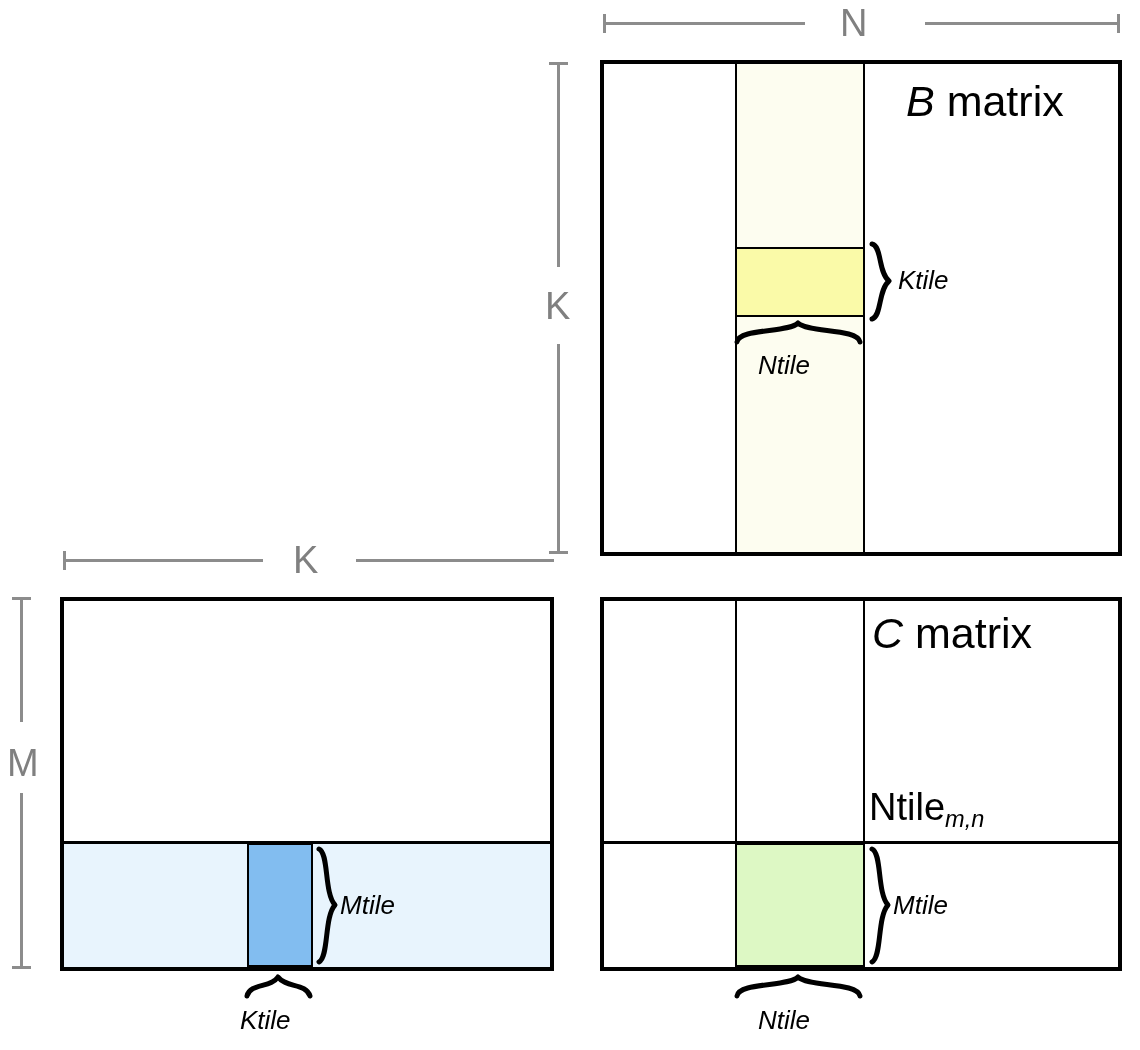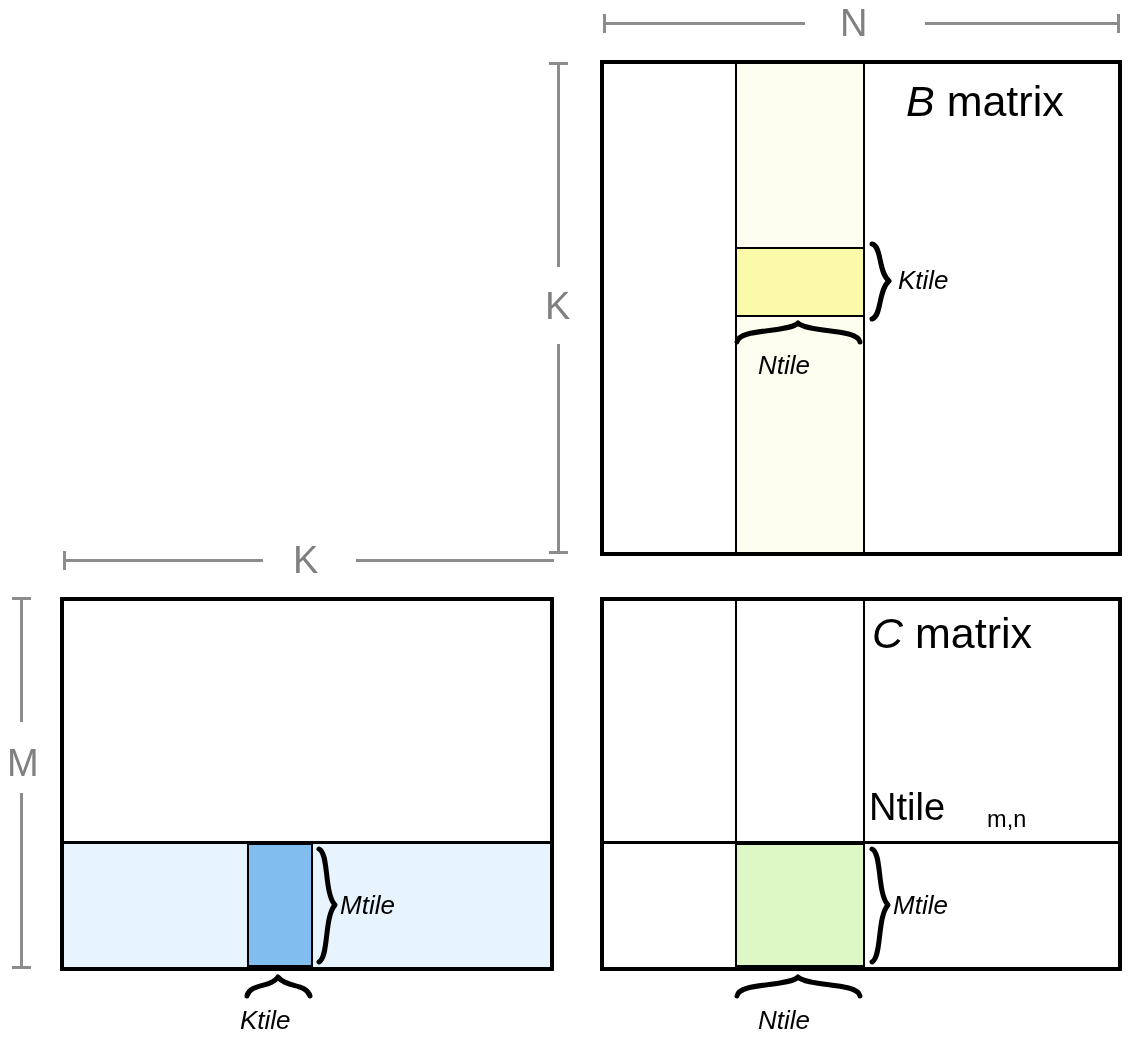--- a/index.html
+++ b/index.html
@@ -53,25 +53,25 @@
     font-style: italic;
   }
   .block-label {
     position: absolute;
     font-size: 38px;
     color: #000000;
     white-space: nowrap;
     line-height: 1;
   }
   .block-label sub {
+    font-style: italic;
     font-size: 0.62em;
     vertical-align: baseline;
     position: relative;
     top: 0.30em;
-    margin-left: 42px;
   }
   .tile-label {
     position: absolute;
     font-size: 26px;
     font-style: italic;
     color: #000000;
     white-space: nowrap;
     line-height: 1;
   }
   .dim-label {

